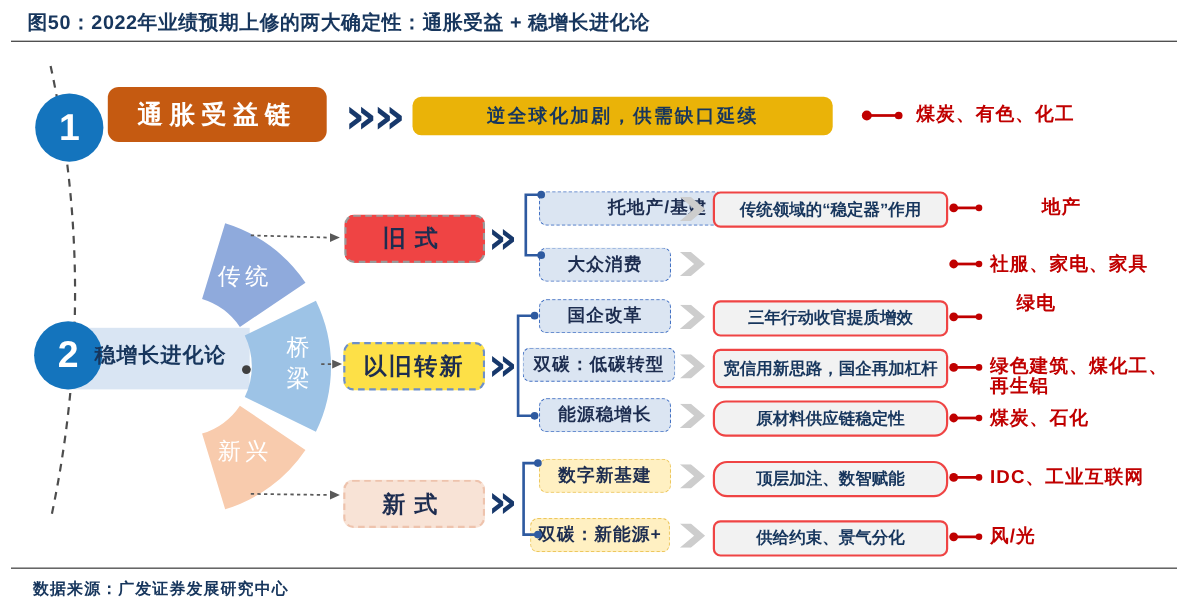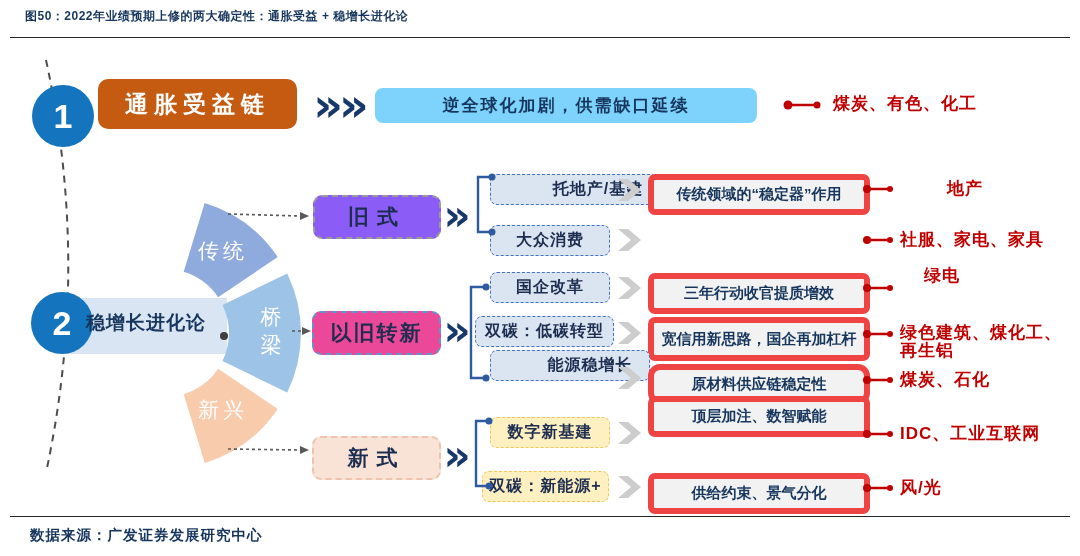--- a/index.html
+++ b/index.html
@@ -1,43 +1,43 @@
 <!DOCTYPE html>
 <html><head>
 <meta charset="utf-8">
 <style>
   html,body{margin:0;padding:0;background:#fff;}
   .canvas{position:relative;width:1080px;height:556px;background:#fff;overflow:hidden;
           font-family:"Liberation Sans","DejaVu Sans",sans-serif;color:#17365d;}
   .abs{position:absolute;}
-  .title{left:25px;top:8px;font-size:12px;font-weight:bold;color:#17365d;letter-spacing:0.5px;}
+  .title{left:25px;top:8px;font-size:18px;font-weight:bold;color:#17365d;letter-spacing:0.5px;}
   .rule{left:10px;width:1060px;height:0;border-top:1.6px solid #262626;}
   .circle{width:62px;height:62px;border-radius:50%;background:#1474bd;color:#fff;
           font-size:34px;font-weight:bold;display:flex;align-items:center;justify-content:center;z-index:4;}
   .box{display:flex;align-items:center;justify-content:center;text-align:center;z-index:2;}
   .infl-label{left:98px;top:79px;width:199px;height:50px;background:#c55a11;border-radius:10px;
               color:#fff;font-size:23px;font-weight:bold;letter-spacing:6px;}
-  .driver{left:375px;top:88px;width:382px;height:35px;background:#7dd3fc;border-radius:8px;
+  .driver{left:375px;top:88px;width:382px;height:35px;background:#eab308;border-radius:8px;
           color:#17365d;font-size:17px;font-weight:bold;letter-spacing:2px;}
   .chev{color:#17386b;font-weight:bold;text-align:center;z-index:2;font-family:"DejaVu Sans",sans-serif;}
   .chev1{left:306px;top:83px;width:66px;height:44px;line-height:44px;font-size:46px;letter-spacing:-4px;}
   .gchev{width:34px;height:44px;line-height:44px;font-size:42px;left:440px;}
   .band{left:60px;top:298px;width:167px;height:56px;background:#d9e5f3;z-index:1;}
   .band-label{left:86px;top:310px;font-size:19px;font-weight:bold;color:#17365d;letter-spacing:1px;z-index:5;}
   .fan-label{color:#fff;font-weight:normal;font-size:21px;z-index:5;text-align:center;}
   .group{border-radius:9px;font-size:21px;font-weight:bold;color:#1d2d50;z-index:2;}
-  .g1{left:313px;top:195px;width:124px;height:40px;background:#8b5cf6;border:2px dashed #9a9a9a;letter-spacing:8px;}
-  .g2{left:312px;top:311px;width:125px;height:40px;background:#ec4899;border:2px dashed #6d8fc9;letter-spacing:2px;}
+  .g1{left:313px;top:195px;width:124px;height:40px;background:#ef4444;border:2px dashed #9a9a9a;letter-spacing:8px;}
+  .g2{left:312px;top:311px;width:125px;height:40px;background:#fde047;border:2px dashed #6d8fc9;letter-spacing:2px;}
   .g3{left:312px;top:436px;width:125px;height:40px;background:#f8e3d6;border:2px dashed #eec3ad;letter-spacing:8px;}
   .subbox{left:490px;width:118px;height:29px;background:#dbe5f2;border:1.6px dashed #4472c4;
           border-radius:7px;font-size:16px;font-weight:bold;color:#1d2d50;letter-spacing:1px;}
   .subbox.wide{left:475px;width:137px;}
   .subbox.yellow{background:#fff0c2;border-color:#edc75e;}
   .subbox.yellow.wide{left:482px;width:125px;}
-  .result{left:648px;width:210px;height:29px;background:#f2f2f2;border:6px solid #ef4444;
+  .result{left:648px;width:210px;height:29px;background:#f2f2f2;border:2px solid #ef4444;
           border-radius:7px;font-size:15px;font-weight:bold;color:#17365d;}
   .tag{left:900px;font-size:17px;font-weight:bold;color:#c00000;letter-spacing:1px;line-height:18px;z-index:2;}
   .graychev{left:618px;z-index:2;}
   .source{left:30px;top:526px;font-size:14.5px;font-weight:bold;color:#17365d;letter-spacing:1px;}
   svg.overlay{position:absolute;left:0;top:0;z-index:3;pointer-events:none;}
 </style>
 </head>
 <body>
 
 <div class="canvas">
@@ -155,32 +155,32 @@
   <div class="abs box result" style="top:273px;">三年行动收官提质增效</div>
   <div class="abs tag" style="top:267px;margin-left:24px;">绿电</div>
 
   <div class="abs box subbox wide" style="top:316px;">双碳：低碳转型</div>
   <svg class="abs graychev" style="top:322px;" width="24" height="22">
       <polygon points="0,0 10,0 23,11 10,22 0,22 13,11" fill="#cdcdcd"></polygon>
     </svg>
   <div class="abs box result" style="top:317px;height:32px;">宽信用新思路，国企再加杠杆</div>
   <div class="abs tag" style="top:324px;width:162px;">绿色建筑、煤化工、再生铝</div>
 
-  <div class="abs box subbox" style="top:350px;padding-left:40px;">能源稳增长</div>
+  <div class="abs box subbox" style="top:362px;">能源稳增长</div>
   <svg class="abs graychev" style="top:367px;" width="24" height="22">
       <polygon points="0,0 10,0 23,11 10,22 0,22 13,11" fill="#cdcdcd"></polygon>
     </svg>
   <div class="abs box result" style="top:364px;border-radius:12px;">原材料供应链稳定性</div>
   <div class="abs tag" style="top:371px;">煤炭、石化</div>
 
   <div class="abs box subbox yellow" style="top:417px;">数字新基建</div>
   <svg class="abs graychev" style="top:422px;" width="24" height="22">
       <polygon points="0,0 10,0 23,11 10,22 0,22 13,11" fill="#cdcdcd"></polygon>
     </svg>
-  <div class="abs box result" style="top:396px;">顶层加注、数智赋能</div>
+  <div class="abs box result" style="top:419px;border-radius:13px;">顶层加注、数智赋能</div>
   <div class="abs tag" style="top:425px;">IDC、工业互联网</div>
 
   <div class="abs box subbox yellow wide" style="top:471px;">双碳：新能源+</div>
   <svg class="abs graychev" style="top:476px;" width="24" height="22">
       <polygon points="0,0 10,0 23,11 10,22 0,22 13,11" fill="#cdcdcd"></polygon>
     </svg>
   <div class="abs box result" style="top:473px;">供给约束、景气分化</div>
   <div class="abs tag" style="top:479px;">风/光</div>
 
   <div class="abs rule" style="top:516px;"></div>

